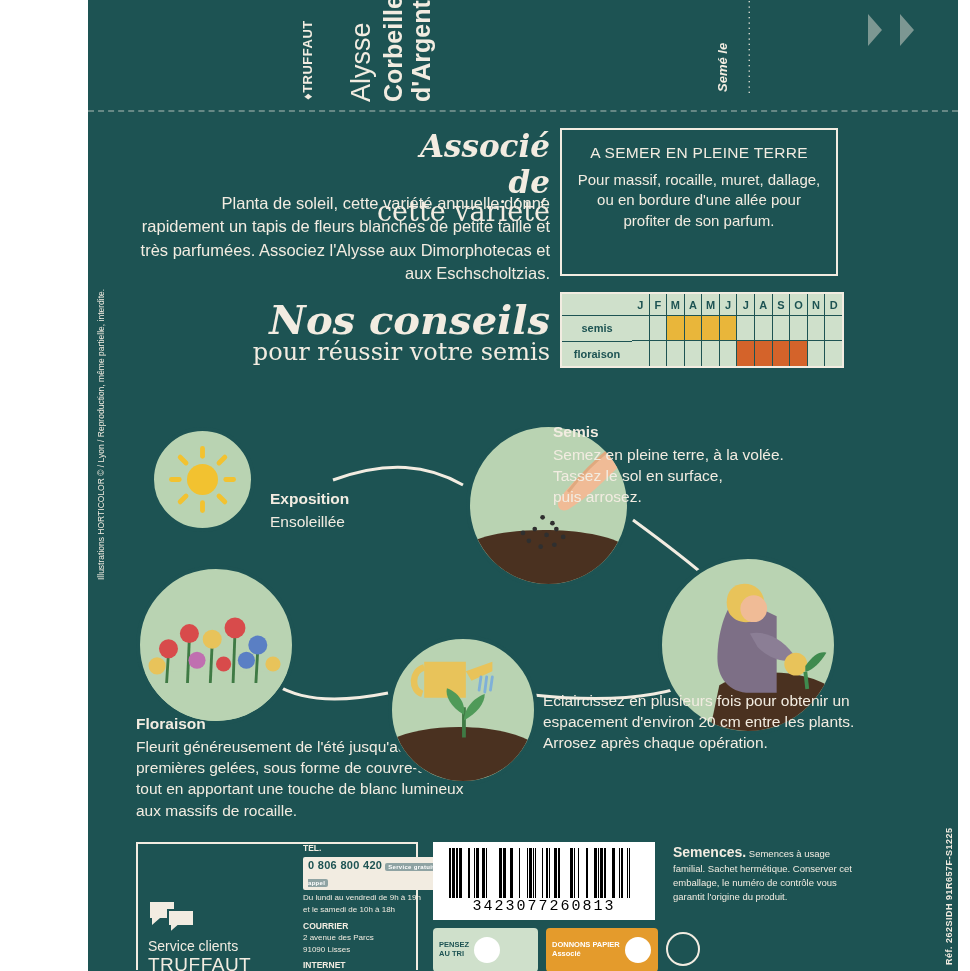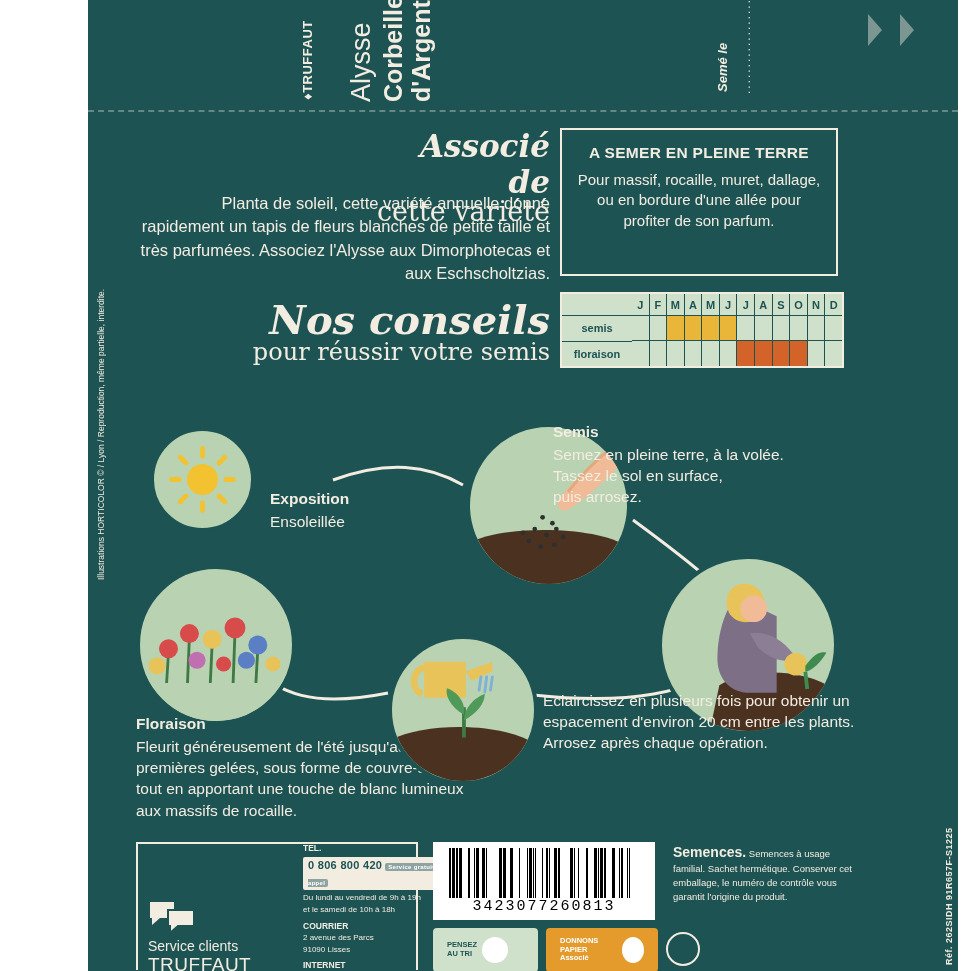--- a/index.html
+++ b/index.html
@@ -75,21 +75,21 @@
   .h-conseils .l2 { font-family: "DejaVu Serif", serif; font-size: 24px; font-weight: 300; margin-top: -5px; }
 
   
   .semis-box {
     position: absolute; left: 560px; top: 128px; width: 278px; height: 148px;
     border: 2px solid #f2ece1;
     padding: 14px 12px 10px;
     text-align: center;
   }
   .semis-box .title {
-    font-weight: bold; font-size: 15.5px; letter-spacing: .3px; margin-bottom: 8px;
+    font-weight: normal; font-size: 15.5px; letter-spacing: .3px; margin-bottom: 8px;
   }
   .semis-box .body { font-size: 15px; line-height: 1.36; }
 
   
   .cal {
     position: absolute; left: 560px; top: 292px; width: 284px; height: 76px;
     border: 2px solid #f2ece1;
     display: flex;
   }
   .cal-labels { width: 70px; display: flex; flex-direction: column; }
@@ -156,21 +156,21 @@
     font-family: "Liberation Mono", monospace; font-size: 15px; color: #000;
     letter-spacing: 2px; text-align: center;
   }
   .semences {
     position: absolute; left: 585px; top: 6px; width: 190px;
     font-size: 9.5px; line-height: 1.45;
   }
   .semences b { font-size: 14px; }
   .eco { position: absolute; left: 345px; top: 92px; width: 320px; height: 44px; display: flex; gap: 8px; }
   .eco-tri, .eco-pap {
-    border-radius: 4px; display: flex; align-items: center; padding: 4px 14px; gap: 5px;
+    border-radius: 4px; display: flex; align-items: center; padding: 4px 6px; gap: 5px;
     color: #ffffff; font-size: 7.5px; font-weight: bold; line-height: 1.15;
   }
   .eco-tri { background: #cfe0cb; color: #1d5353; width: 105px; }
   .eco-pap { background: #e49b2c; width: 112px; }
   .eco-circle { width: 26px; height: 26px; border-radius: 50%; background: #ffffff; }
 
   
   .side-left {
     position: absolute; left: 96px; top: 580px;
     transform: rotate(-90deg); transform-origin: left top;

